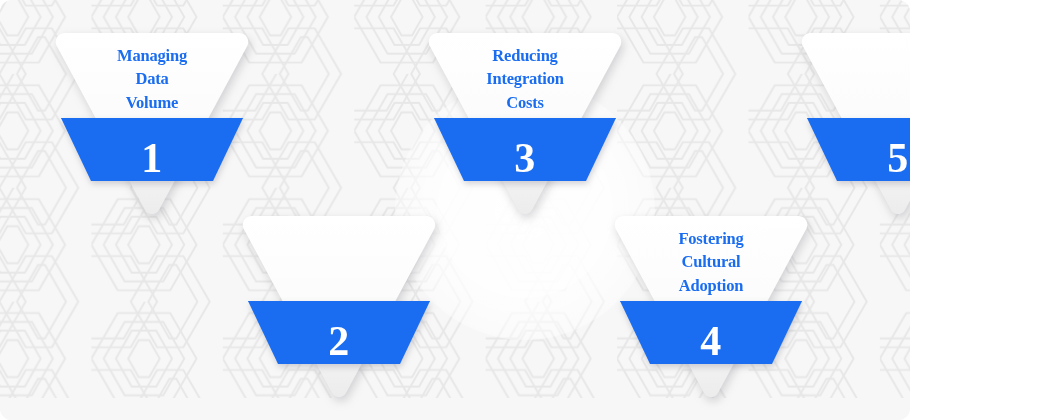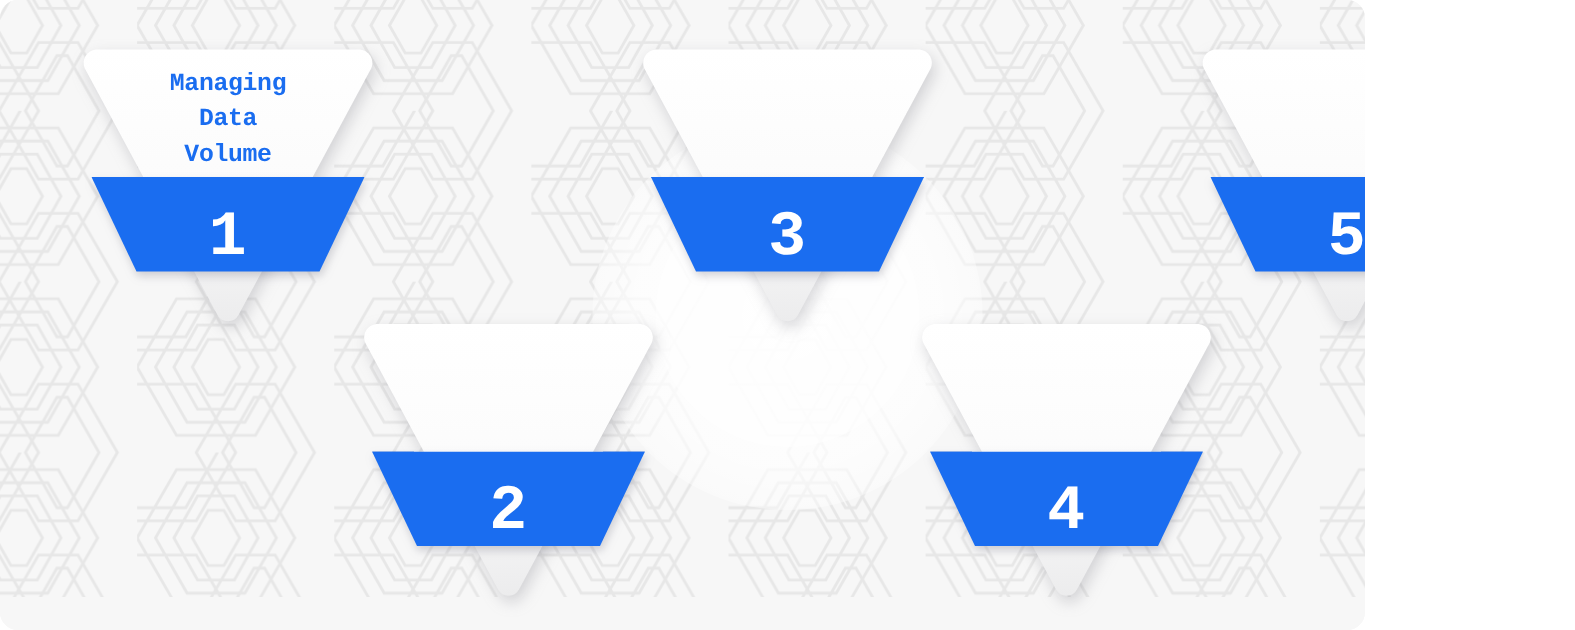--- a/index.html
+++ b/index.html
@@ -9,21 +9,21 @@
     background: #ffffff;
   }
 
   #canvas {
     position: relative;
     width: 910px;
     height: 420px;
     overflow: hidden;
     border-radius: 12px;
     background: #f6f6f6;
-    font-family: Liberation Mono, monospace;
+    font-family: Liberation Serif, serif;
   }
 
   
   .bg-base {
     position: absolute;
     inset: 0;
     background: #f7f7f7;
   }
 
   .bg-pattern {
@@ -215,20 +215,23 @@
         <defs>
           <linearGradient id="trigrad3" x1="0" y1="0" x2="0" y2="1">
             <stop offset="0%" stop-color="#ffffff"></stop>
             <stop offset="55%" stop-color="#fbfbfb"></stop>
             <stop offset="100%" stop-color="#ececed"></stop>
           </linearGradient>
         </defs>
         <path d="M 12 3 L 188 3 A 9 9 0 0 1 195.5 15.5 L 107 180 A 8 8 0 0 1 93 180 L 4.5 15.5 A 9 9 0 0 1 12 3 Z" fill="url(#trigrad3)"></path>
       </svg>
     </div>
+    <div class="tri-label">Reducing
+Integration
+Costs</div>
     <div class="ribbon-wrap">
       <svg class="ribbon-svg" viewBox="0 0 182 80" xmlns="http://www.w3.org/2000/svg">
         <path d="M 0 0 L 28 22 L 28 0 Z" fill="#0b4cc4"></path>
         <path d="M 182 0 L 154 22 L 154 0 Z" fill="#0b4cc4"></path>
         <path d="M 0 0 L 182 0 L 152 63 L 30 63 Z" fill="#1a6df0"></path>
       </svg>
     </div>
     <div class="ribbon-number">3</div>
   </div>
 
@@ -238,20 +241,23 @@
         <defs>
           <linearGradient id="trigrad4" x1="0" y1="0" x2="0" y2="1">
             <stop offset="0%" stop-color="#ffffff"></stop>
             <stop offset="55%" stop-color="#fbfbfb"></stop>
             <stop offset="100%" stop-color="#ececed"></stop>
           </linearGradient>
         </defs>
         <path d="M 12 3 L 188 3 A 9 9 0 0 1 195.5 15.5 L 107 180 A 8 8 0 0 1 93 180 L 4.5 15.5 A 9 9 0 0 1 12 3 Z" fill="url(#trigrad4)"></path>
       </svg>
     </div>
+    <div class="tri-label">Fostering
+Cultural
+Adoption</div>
     <div class="ribbon-wrap">
       <svg class="ribbon-svg" viewBox="0 0 182 80" xmlns="http://www.w3.org/2000/svg">
         <path d="M 0 0 L 28 22 L 28 0 Z" fill="#0b4cc4"></path>
         <path d="M 182 0 L 154 22 L 154 0 Z" fill="#0b4cc4"></path>
         <path d="M 0 0 L 182 0 L 152 63 L 30 63 Z" fill="#1a6df0"></path>
       </svg>
     </div>
     <div class="ribbon-number">4</div>
   </div>
 

